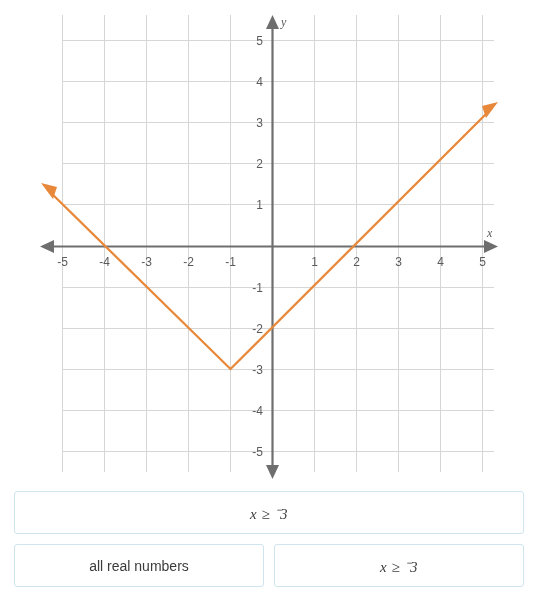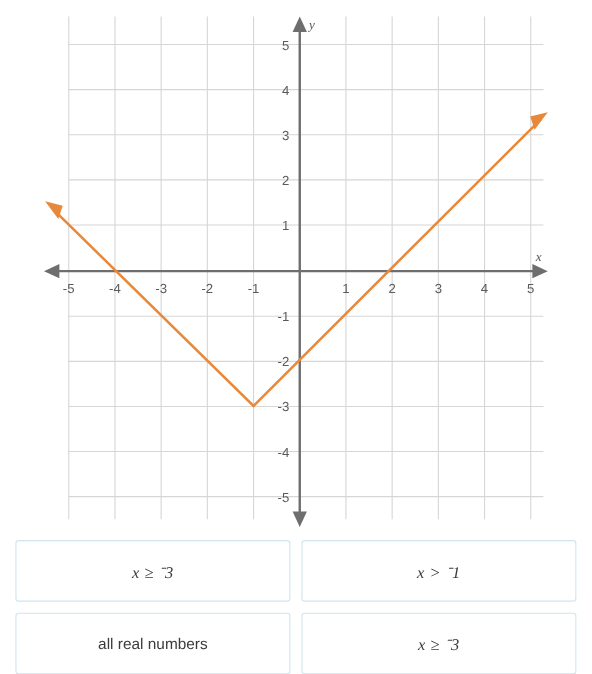--- a/index.html
+++ b/index.html
@@ -43,21 +43,21 @@
     box-sizing: border-box;
     padding: 4px 0 0 0;
   }
   .answer-row {
     display: flex;
     gap: 10px;
     padding: 0 14px 10px 14px;
   }
   .answer-option {
     flex: 1 1 0;
-    height: 56px;
+    height: 43px;
     border: 1px solid #cfe5ee;
     border-radius: 3px;
     background: #ffffff;
     display: flex;
     align-items: center;
     justify-content: center;
     cursor: pointer;
     box-sizing: border-box;
   }
   .answer-text {
@@ -153,23 +153,20 @@
       <polygon points="498,102 482,106 486,118" fill="#e8883a"></polygon>
     </g>
   </svg>
 </div>
 
 <div id="answers">
   <div class="answer-row">
     <div class="answer-option">
       <span class="answer-text">x ≥ ⁻3</span>
     </div>
-    <div class="answer-option">
-      <span class="answer-text">x &gt; ⁻1</span>
-    </div>
   </div>
   <div class="answer-row">
     <div class="answer-option">
       <span class="answer-text plain">all real numbers</span>
     </div>
     <div class="answer-option">
       <span class="answer-text">x ≥ ⁻3</span>
     </div>
   </div>
 </div>

